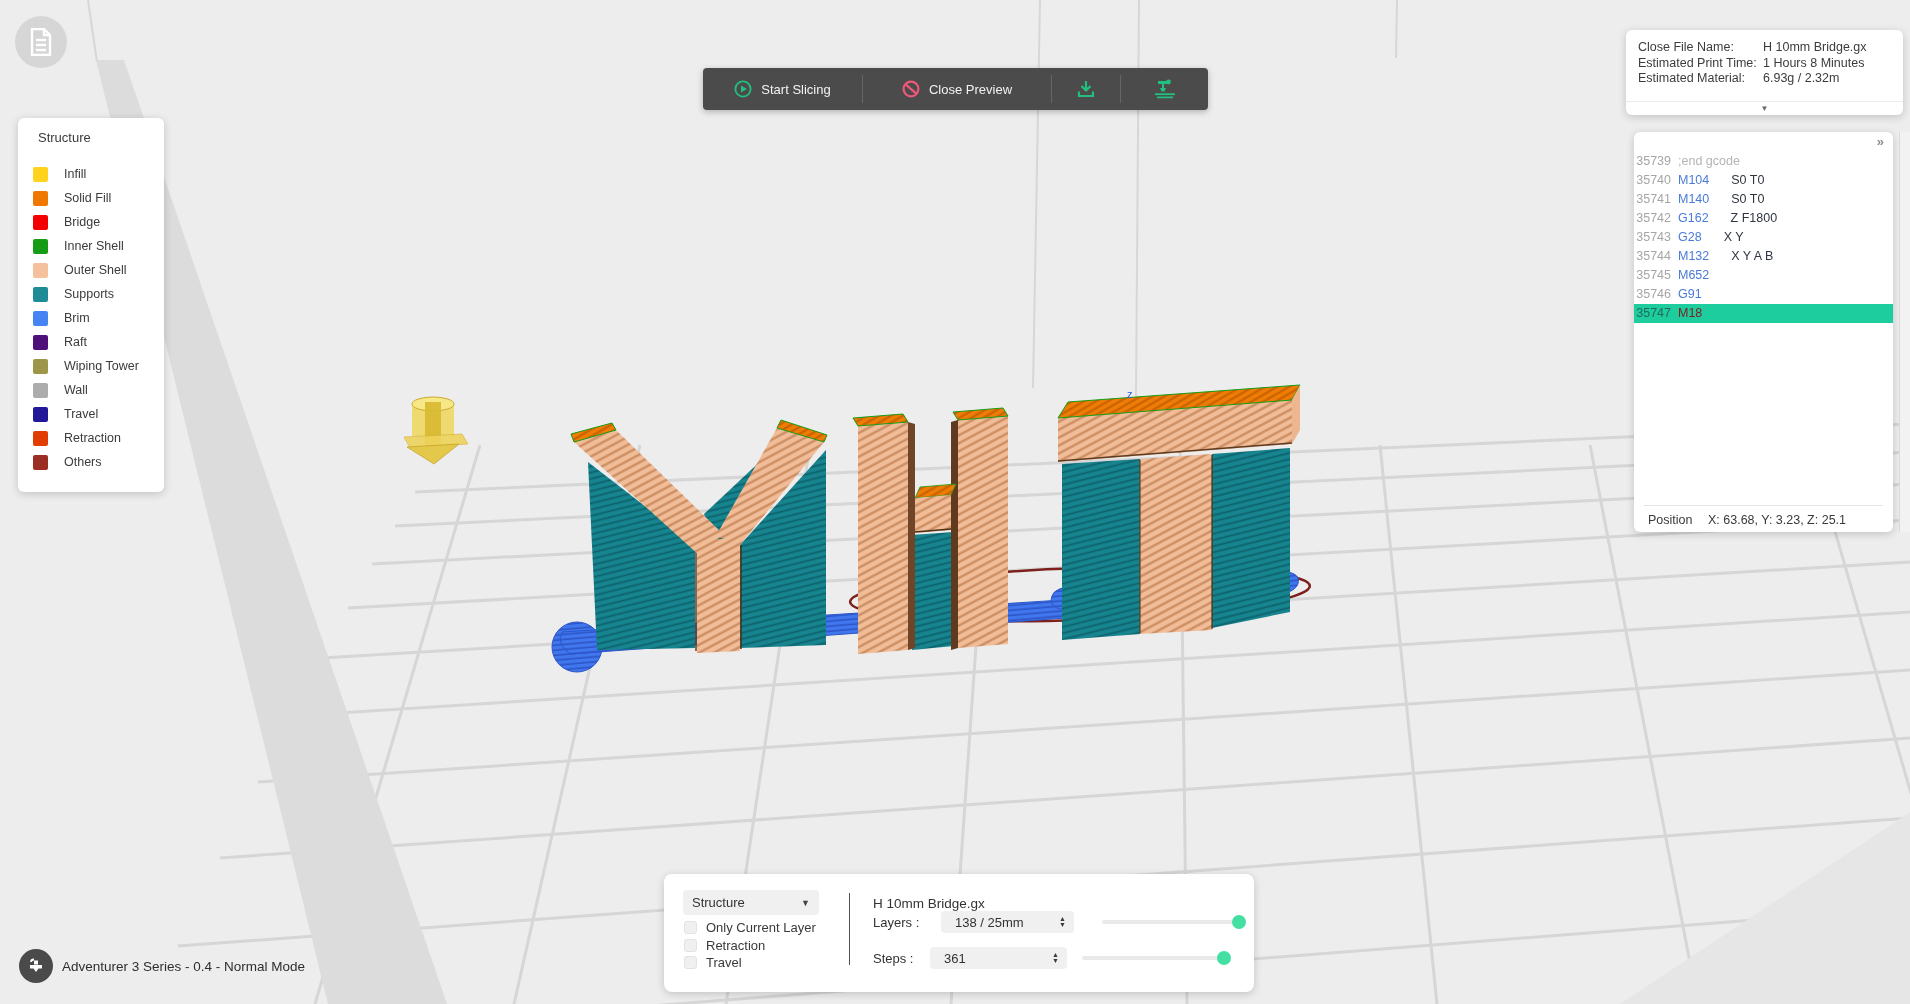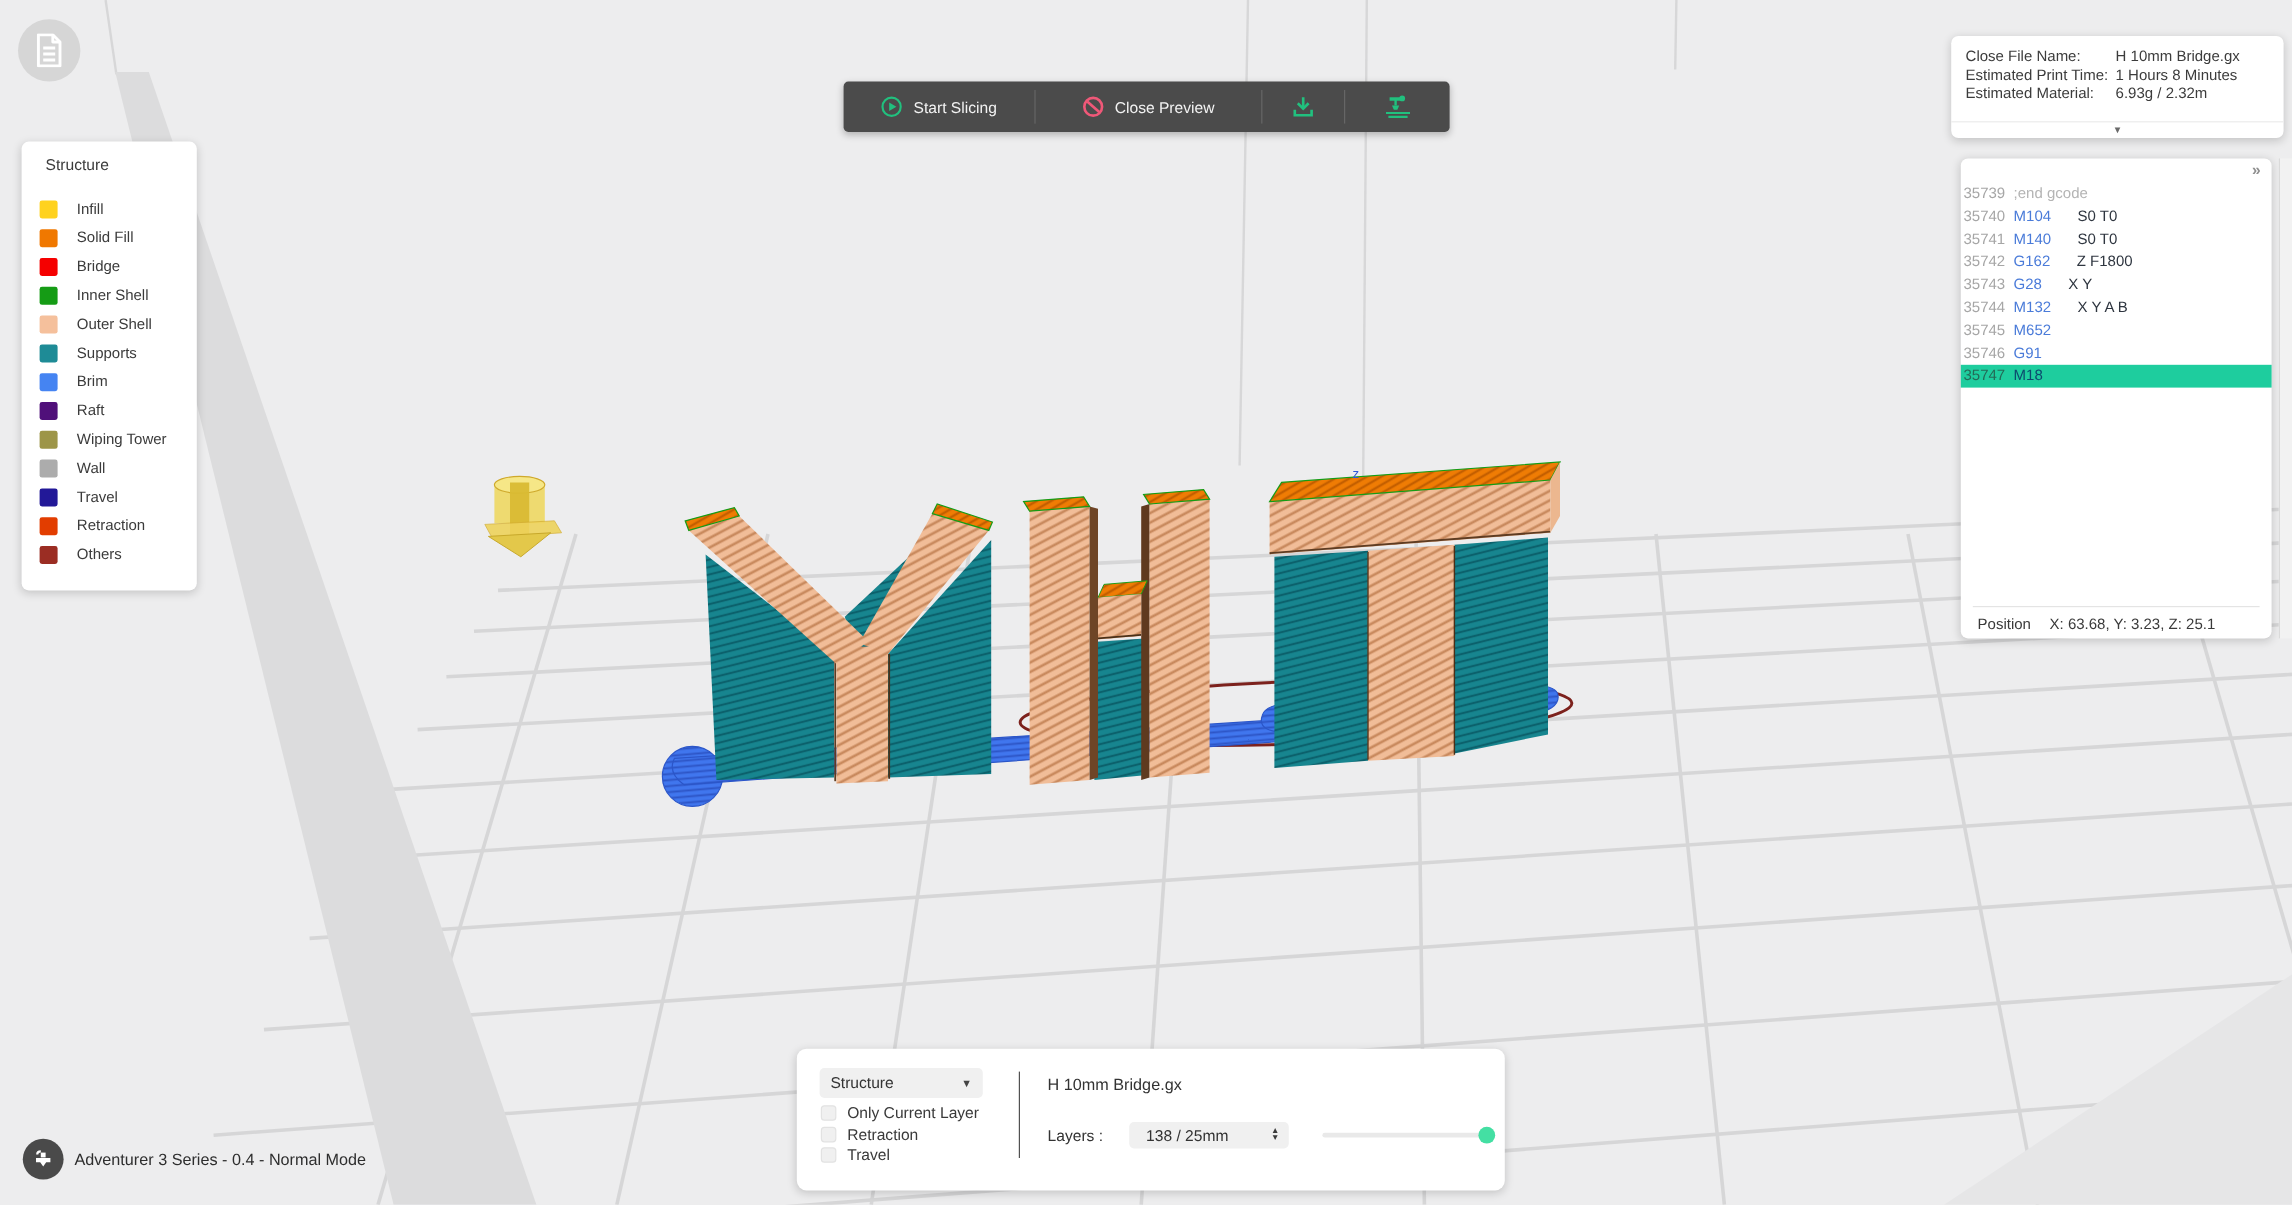--- a/index.html
+++ b/index.html
@@ -37,21 +37,21 @@
   #gcode-panel { left:1634px; top:132px; width:259px; height:400px; font-size:12.5px; }
   #gc-expand { position:absolute; right:9px; top:2px; font-size:13px; font-weight:bold; color:#8f8f8f; cursor:pointer; }
   #gc-rows { position:absolute; left:0; top:20px; width:100%; }
   .gc-row { display:flex; height:19px; line-height:19px; white-space:pre; }
   .gc-num { width:44px; text-align:right; padding-right:7px; color:#a6a6a6; }
   .gc-cmd { color:#4a7bd9; margin-right:22px; }
   .gc-args { color:#2f3640; }
   .gc-row.comment .gc-cmd { color:#b4b4b4; }
   .gc-row.selected { background:#1ecd9e; }
   .gc-row.selected .gc-num { color:rgba(38,72,63,.75); }
-  .gc-row.selected .gc-cmd { color:#0c4a6e; }
+  .gc-row.selected .gc-cmd { color:#7f1d1d; }
   #gc-divider { position:absolute; left:10px; top:373px; width:239px; height:1px; background:#e4e4e4; }
   #gc-position { position:absolute; left:14px; top:381px; width:240px; color:#3a3a3a; }
   #gc-position .pos-label { margin-right:12px; }
 
   
   #edge-strip { position:absolute; left:1899px; top:132px; width:11px; height:400px;
                 background:#f2f2f2; border-left:1px solid #dadada; }
 
   
   #legend { left:18px; top:118px; width:146px; height:374px; font-size:12.5px; }
@@ -399,34 +399,47 @@
       <span class="cb-box"></span>
       <span class="cb-label">Retraction</span>
     </div>
     <div class="cb-row" style="top:81px;">
       <span class="cb-box"></span>
       <span class="cb-label">Travel</span>
     </div>
     <div id="ctl-divider"></div>
     <div id="ctl-filename">H 10mm Bridge.gx</div>
 
-    <div class="spin-row" style="top:61px;gap:13px;">
+    <div class="spin-row" style="top:37px;gap:13px;">
       <span class="spin-label">Layers :</span>
       <div class="spin-box">
         <span class="spin-value">138 / 25mm</span>
         <span class="spin-arrows">
           <span>▲</span>
           <span>▼</span>
         </span>
       </div>
       <div class="slider">
         <div class="knob" style="background: rgb(68, 223, 163);"></div>
       </div>
     </div>
 
+    <div class="spin-row" style="top:73px;">
+      <span class="spin-label">Steps :</span>
+      <div class="spin-box">
+        <span class="spin-value">361</span>
+        <span class="spin-arrows">
+          <span>▲</span>
+          <span>▼</span>
+        </span>
+      </div>
+      <div class="slider">
+        <div class="knob" style="background: rgb(68, 223, 163);"></div>
+      </div>
+    </div>
   </div>
 
   <div id="status">
     <div id="status-icon">
       <svg width="20" height="20" viewBox="0 0 20 20">
         <path d="M4,9 L16,9 L16,12.5 L12.5,12.5 L10,16 L7.5,12.5 L4,12.5 Z" fill="#ffffff"></path>
         <rect x="8" y="4.5" width="4" height="4" fill="#ffffff"></rect>
         <path d="M5,6 Q5,3.5 8,3.5" fill="none" stroke="#ffffff" stroke-width="1.8"></path>
       </svg>
     </div>

